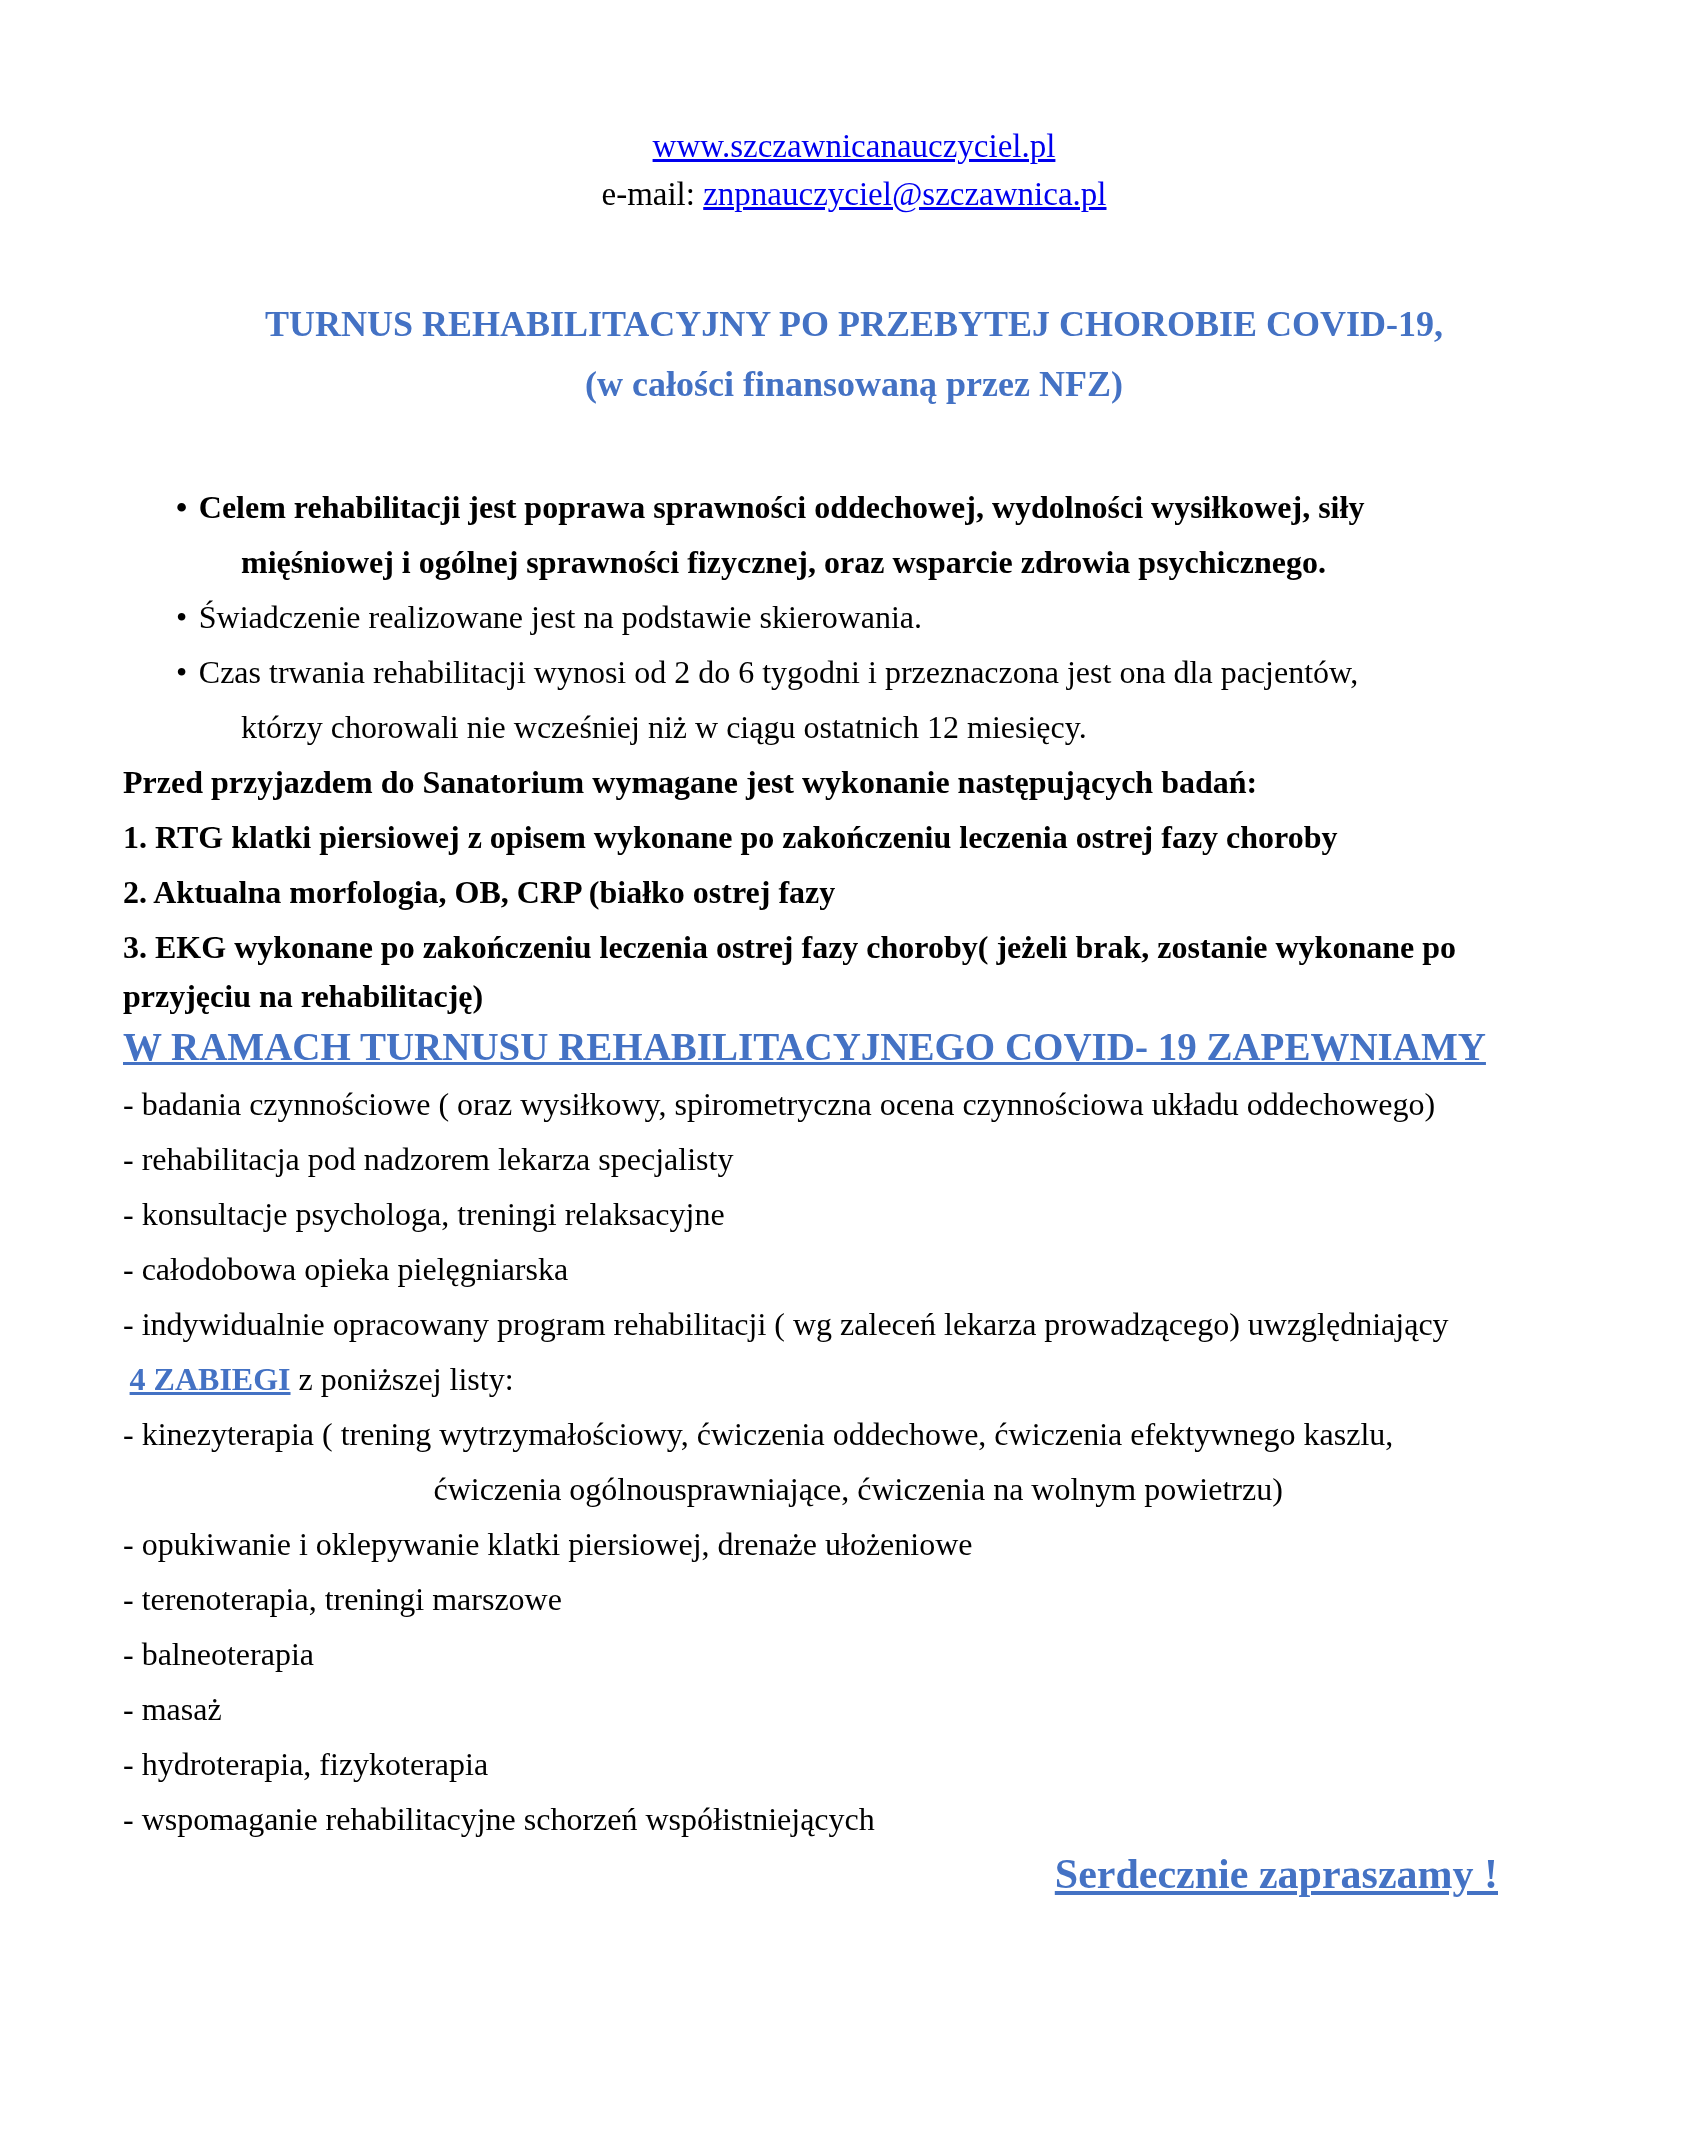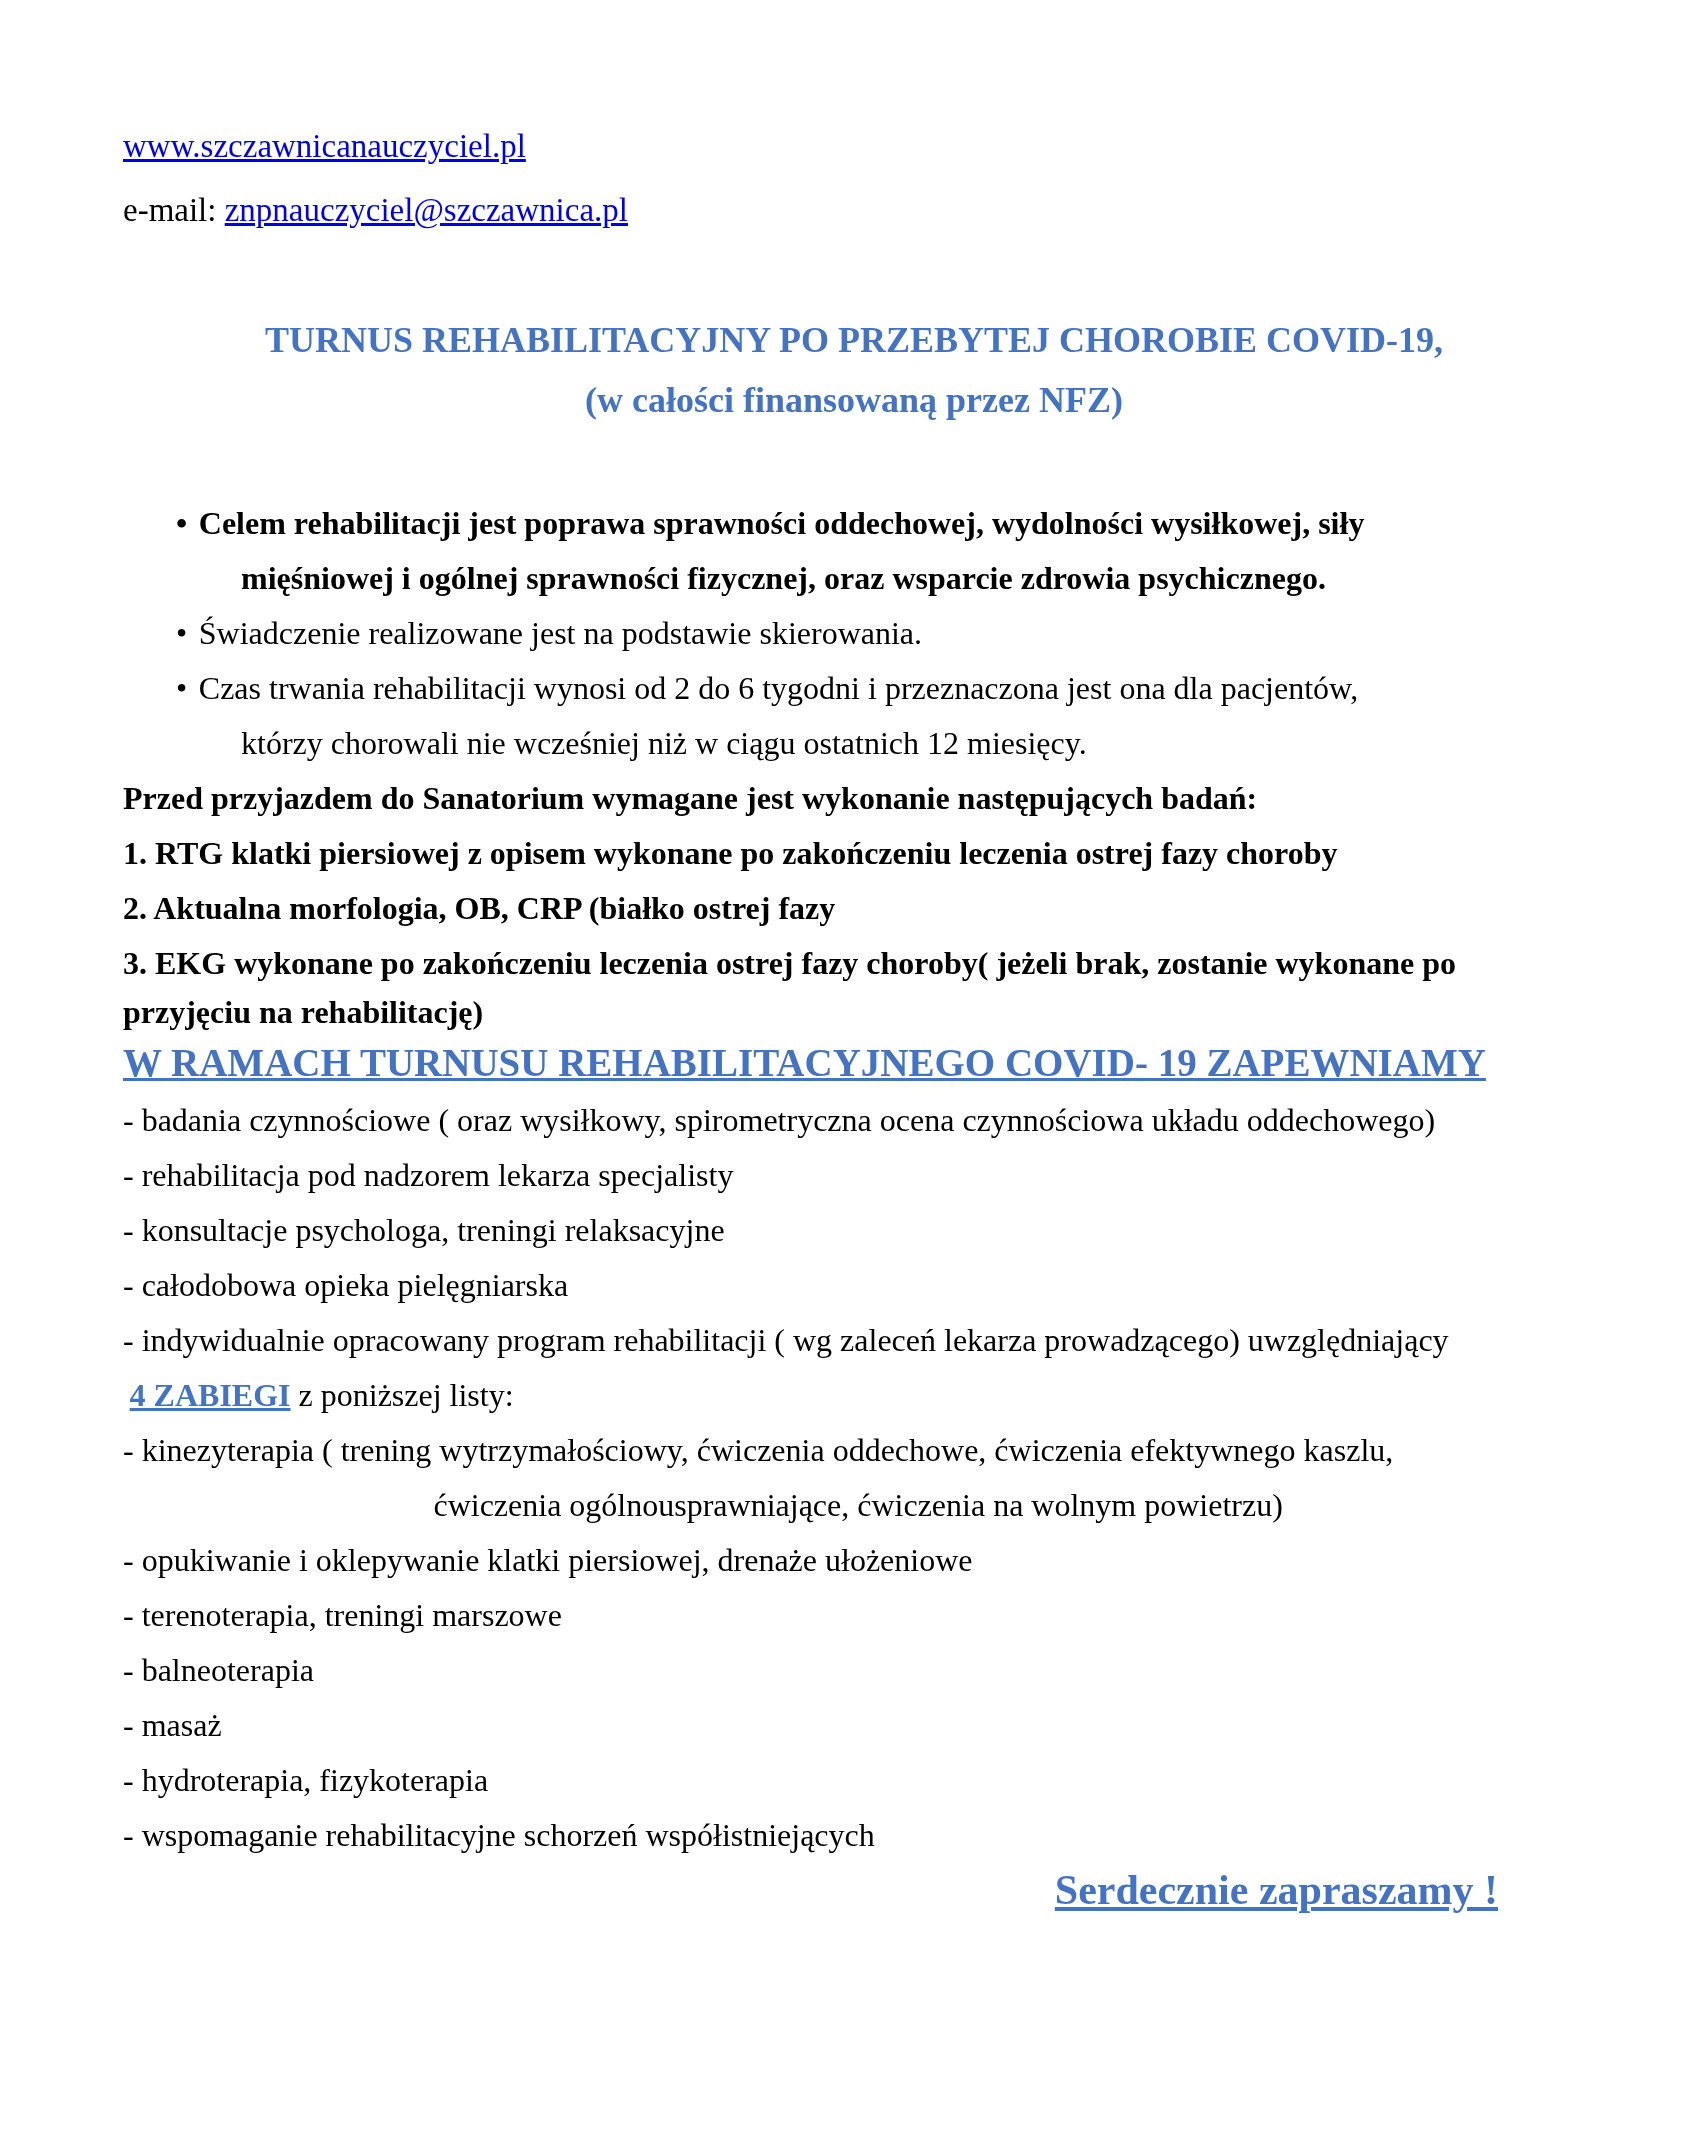--- a/index.html
+++ b/index.html
@@ -7,23 +7,23 @@
     position:relative;
     width:1701px;
     height:2151px;
     box-sizing:border-box;
     background:#ffffff;
     font-family:"Liberation Serif", serif;
     color:#000000;
     padding:126px 116px 0 123px;
     overflow:hidden;
   }
-  .center { text-align:left; }
+  .center { text-align:center; }
   .hdr-line { font-size:33px; line-height:40px; white-space:nowrap; }
-  .email-line { margin-top:24px; }
+  .email-line { margin-top:8px; }
   a.doc-link, .doc-link {
     color:var(--link,#0000EE);
     text-decoration:underline;
     cursor:pointer;
   }
   .title-line {
     color:var(--accent,#4472C4);
     font-weight:bold;
     font-size:36px;
     line-height:60px;

